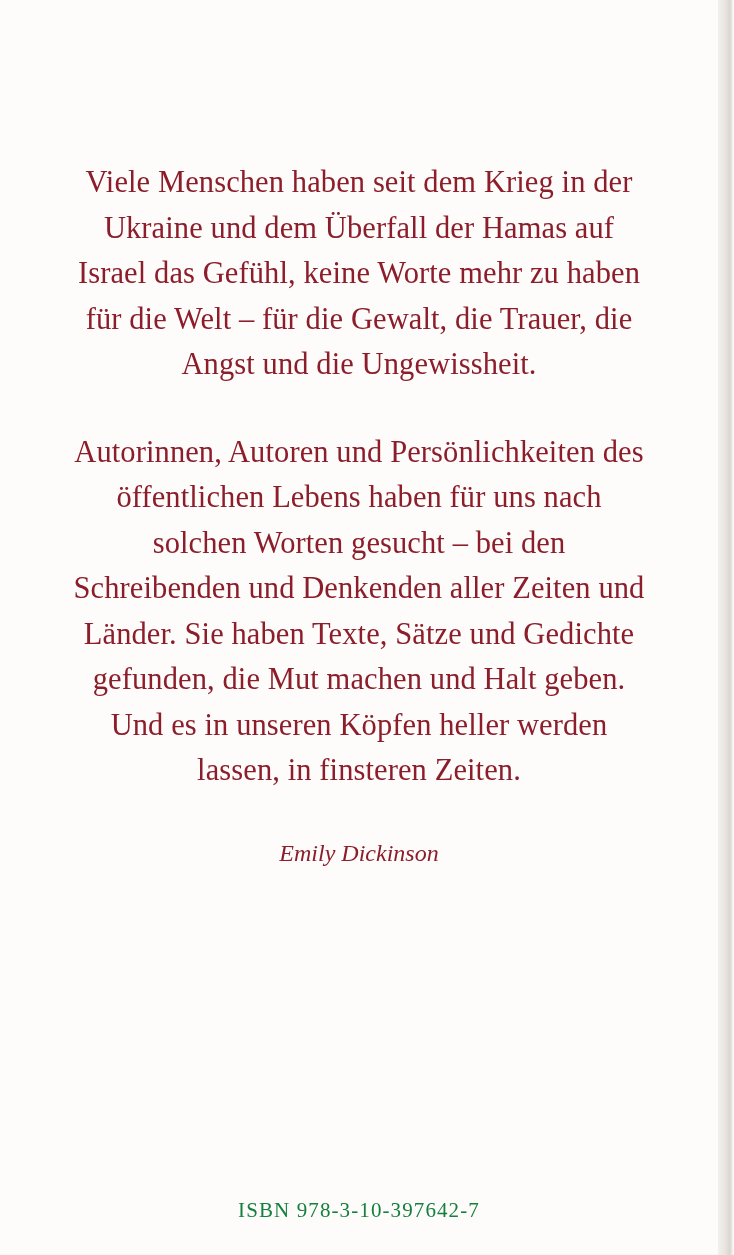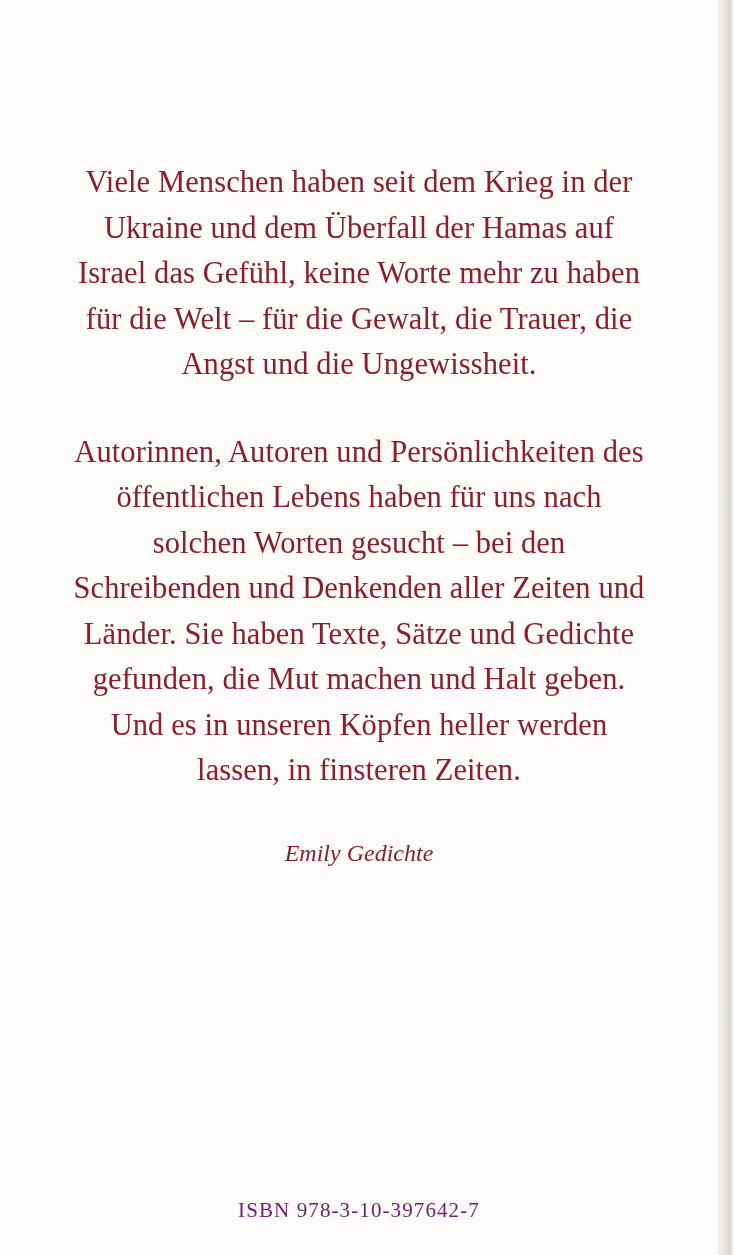--- a/index.html
+++ b/index.html
@@ -75,37 +75,37 @@
     color: #8c1d2a;
   }
   .isbn {
     position: absolute;
     left: 0;
     top: 1198px;
     width: 718px;
     text-align: center;
     font-size: 21px;
     letter-spacing: 1.1px;
-    color: #701a75;
+    color: #15803d;
   }
 </style>
 </head>
 <body>
 
 <div class="page">
 
   <div class="content">
 
     <div class="blurb">
       <p class="para">Viele Menschen haben seit dem Krieg in der Ukraine und dem Überfall der Hamas auf Israel das Gefühl, keine Worte mehr zu haben für die Welt – für die Gewalt, die Trauer, die Angst und die Ungewissheit.</p>
       <p class="para">Autorinnen, Autoren und Persönlichkeiten des öffentlichen Lebens haben für uns nach solchen Worten gesucht – bei den Schreibenden und Denkenden aller Zeiten und Länder. Sie haben Texte, Sätze und Gedichte gefunden, die Mut machen und Halt geben. Und es in unseren Köpfen heller werden lassen, in finsteren Zeiten.</p>
     </div>
 
     <div class="quote-block">
-      <p class="attribution">Emily Gedichte</p>
+      <p class="attribution">Emily Dickinson</p>
     </div>
 
   </div>
 
   <div class="isbn">ISBN 978-3-10-397642-7</div>
 
   <div class="page-edge"></div>
 
 </div>
 

